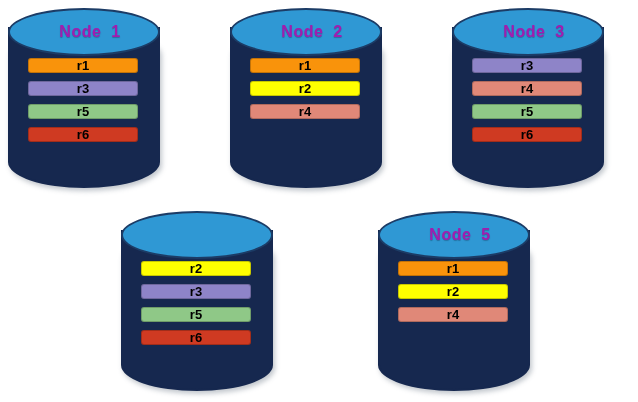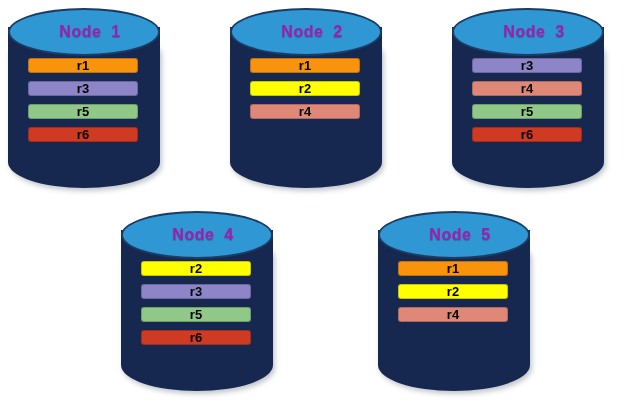--- a/index.html
+++ b/index.html
@@ -147,21 +147,20 @@
       <div class="replica-stack">
         <div class="replica" style="background: rgb(142, 132, 200);">r3</div>
         <div class="replica" style="background: rgb(224, 136, 120);">r4</div>
         <div class="replica" style="background: rgb(143, 200, 135);">r5</div>
         <div class="replica" style="background: rgb(207, 58, 34);">r6</div>
       </div>
     </div>
     <div class="node" style="left: 121px; top: 211px;">
       <div class="node-body"></div>
       <div class="node-top"></div>
-      <div class="node-title">Node  4</div>
       <div class="replica-stack">
         <div class="replica" style="background: rgb(255, 255, 0);">r2</div>
         <div class="replica" style="background: rgb(142, 132, 200);">r3</div>
         <div class="replica" style="background: rgb(143, 200, 135);">r5</div>
         <div class="replica" style="background: rgb(207, 58, 34);">r6</div>
       </div>
     </div>
     <div class="node" style="left: 344px; top: 211px; margin-left: 34px;">
       <div class="node-body"></div>
       <div class="node-top"></div>

